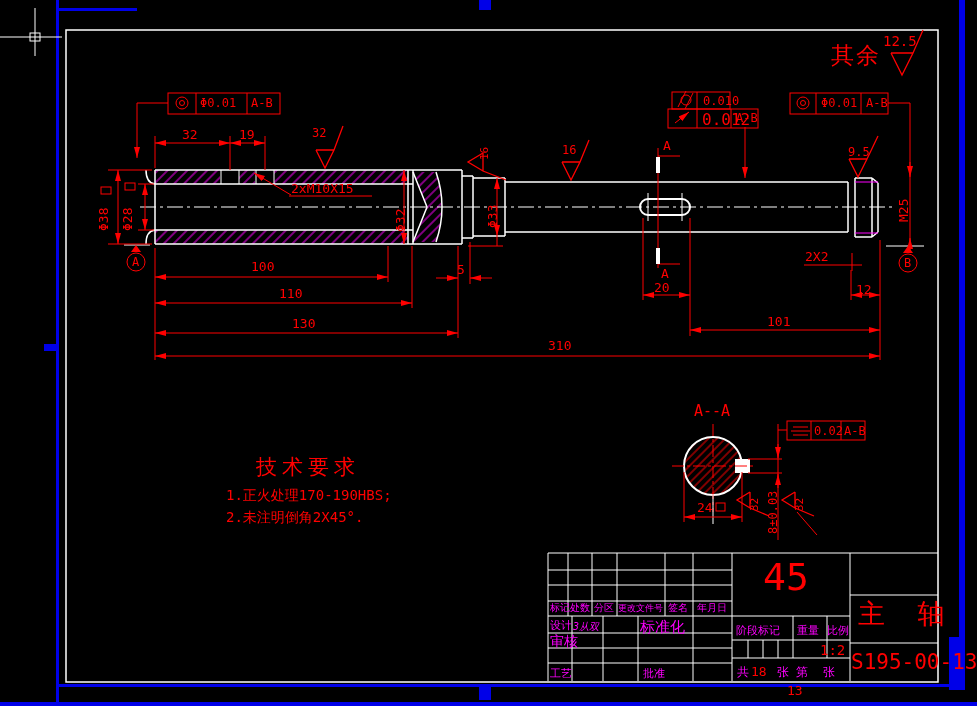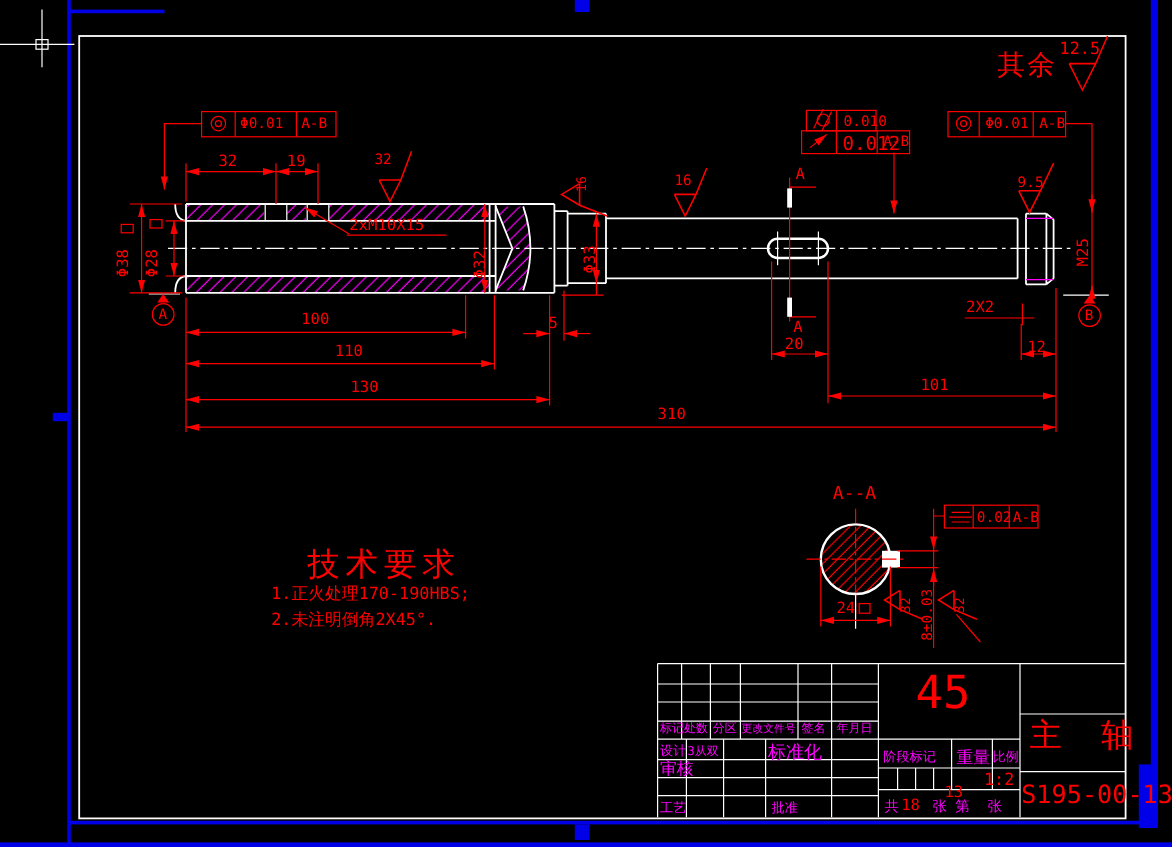--- a/index.html
+++ b/index.html
@@ -242,47 +242,47 @@
   <span class="t" style="left:904px;top:257px;font-size:12px">B</span>
 
   <span class="t" style="left:694px;top:404px;font-size:15px">A--A</span>
   <span class="t" style="left:814px;top:425px;font-size:12px">0.02</span>
   <span class="t" style="left:844px;top:425px;font-size:12px">A-B</span>
   <span class="t v" style="left:767px;top:534px;font-size:12px">8±0.03</span>
   <span class="t" style="left:697px;top:501px">24</span>
   <span class="t v" style="left:749px;top:511px;font-size:11px">32</span>
   <span class="t v" style="left:794px;top:511px;font-size:11px">32</span>
 
-  <span class="t" style="left:256px;top:457px;font-size:27px;letter-spacing:5px">技术要求</span>
+  <span class="t" style="left:256px;top:457px;font-size:21px;letter-spacing:5px">技术要求</span>
   <span class="t" style="left:226px;top:488px;font-size:14px">1.正火处理170-190HBS;</span>
   <span class="t" style="left:226px;top:510px;font-size:14px">2.未注明倒角2X45°.</span>
 
   <span class="t" style="left:763px;top:558px;font-size:38px">45</span>
   <span class="t" style="left:858px;top:600px;font-size:27px">主  轴</span>
   <span class="t" style="left:851px;top:652px;font-size:21px">S195-00-13</span>
   <span class="t" style="left:820px;top:643px;font-size:14px">1:2</span>
 
   <span class="t mg" style="left:550px;top:603px;font-size:10px">标记</span>
   <span class="t mg" style="left:570px;top:603px;font-size:10px">处数</span>
   <span class="t mg" style="left:594px;top:603px;font-size:10px">分区</span>
   <span class="t mg" style="left:618px;top:604px;font-size:9px">更改文件号</span>
   <span class="t mg" style="left:668px;top:603px;font-size:10px">签名</span>
   <span class="t mg" style="left:697px;top:603px;font-size:10px">年月日</span>
 
   <span class="t mg" style="left:550px;top:620px;font-size:11px">设计</span>
-  <span class="t mg" style="left:573px;top:622px;font-size:10px;">3从双</span>
+  <span class="t mg" style="left:573px;top:622px;font-size:10px;font-style:italic">3从双</span>
   <span class="t mg" style="left:640px;top:620px;font-size:15px">标准化</span>
   <span class="t mg" style="left:550px;top:634px;font-size:14px">审核</span>
   <span class="t mg" style="left:550px;top:668px;font-size:11px">工艺</span>
   <span class="t mg" style="left:643px;top:668px;font-size:11px">批准</span>
 
   <span class="t mg" style="left:736px;top:625px;font-size:11px">阶段标记</span>
-  <span class="t mg" style="left:797px;top:625px;font-size:14px">重量</span>
+  <span class="t mg" style="left:797px;top:625px;font-size:11px">重量</span>
   <span class="t mg" style="left:827px;top:625px;font-size:11px">比例</span>
 
   <span class="t mg" style="left:737px;top:666px;font-size:12px">共</span>
   <span class="t" style="left:751px;top:665px">18</span>
   <span class="t mg" style="left:777px;top:666px;font-size:12px">张</span>
-  <span class="t" style="left:787px;top:654px">13</span>
+  <span class="t" style="left:787px;top:684px">13</span>
   <span class="t mg" style="left:796px;top:666px;font-size:12px">第</span>
   <span class="t mg" style="left:823px;top:666px;font-size:12px">张</span>
 
 </div>
 
 </body></html>

